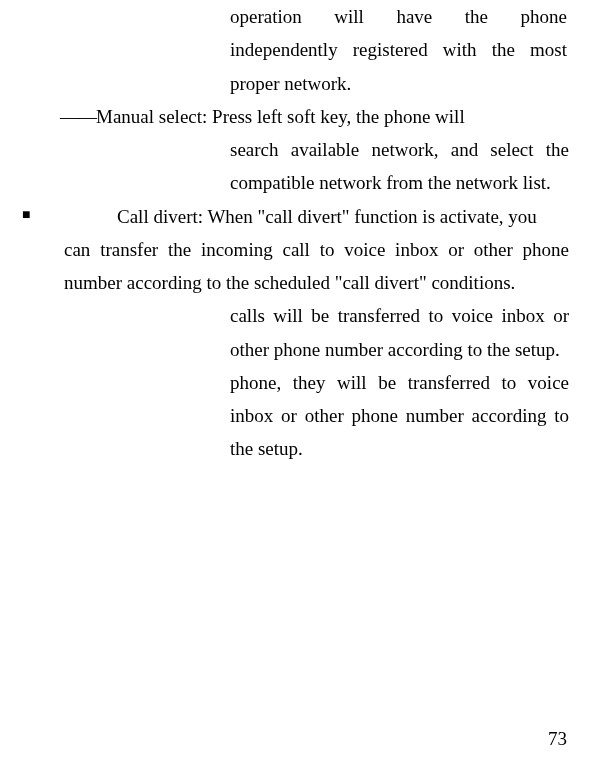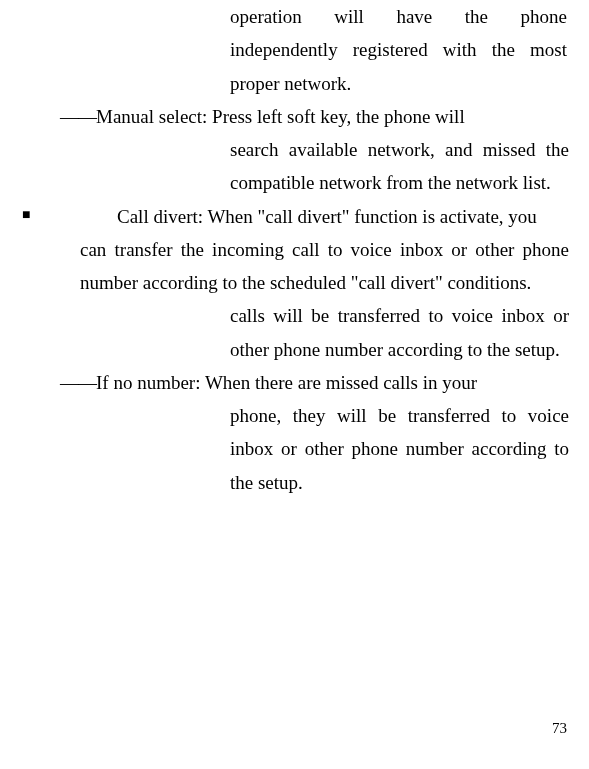--- a/index.html
+++ b/index.html
@@ -47,56 +47,53 @@
       padding-left: 2px;
     }
     .bullet-text {
       flex: 1;
       margin-left: 60px;
       margin-right: 0px;
       text-align: justify;
       text-indent: 22px;
     }
     .bullet-cont {
-      margin-left: 60px;
+      margin-left: 44px;
       margin-right: 0px;
       text-align: justify;
     }
     .page-number {
       position: absolute;
-      bottom: 32px;
+      bottom: 19px;
       right: 22px;
-      font-size: 15px;
+      font-size: 19px;
     }
     .dash {
       letter-spacing: -1px;
     }
   </style>
 </head>
 <body>
 
 <div class="content">
 
   <div class="continuation">operation will have the phone independently registered with the most proper network.</div>
 
   <div class="dash-item">
     <span class="dash">——</span><span>Manual select: Press left soft key, the phone will</span>
   </div>
-  <div class="dash-continuation">search available network, and missed the compatible network from the network list.</div>
+  <div class="dash-continuation">search available network, and select the compatible network from the network list.</div>
 
   <div class="bullet-row">
     <div class="bullet-marker">■</div>
     <div class="bullet-text">Call divert: When "call divert" function is activate, you</div>
   </div>
   <div class="bullet-cont">can transfer the incoming call to voice inbox or other phone number according to the scheduled "call divert" conditions.</div>
 
 
   <div class="dash-continuation">calls will be transferred to voice inbox or other phone number according to the setup.</div>
 
-  <div class="dash-item">
-    <span class="dash">——</span><span>If no number: When there are missed calls in your</span>
-  </div>
   <div class="dash-continuation">phone, they will be transferred to voice inbox or other phone number according to the setup.</div>
 
 
 </div>
 
 <div class="page-number">73</div>
 
 </body></html>

